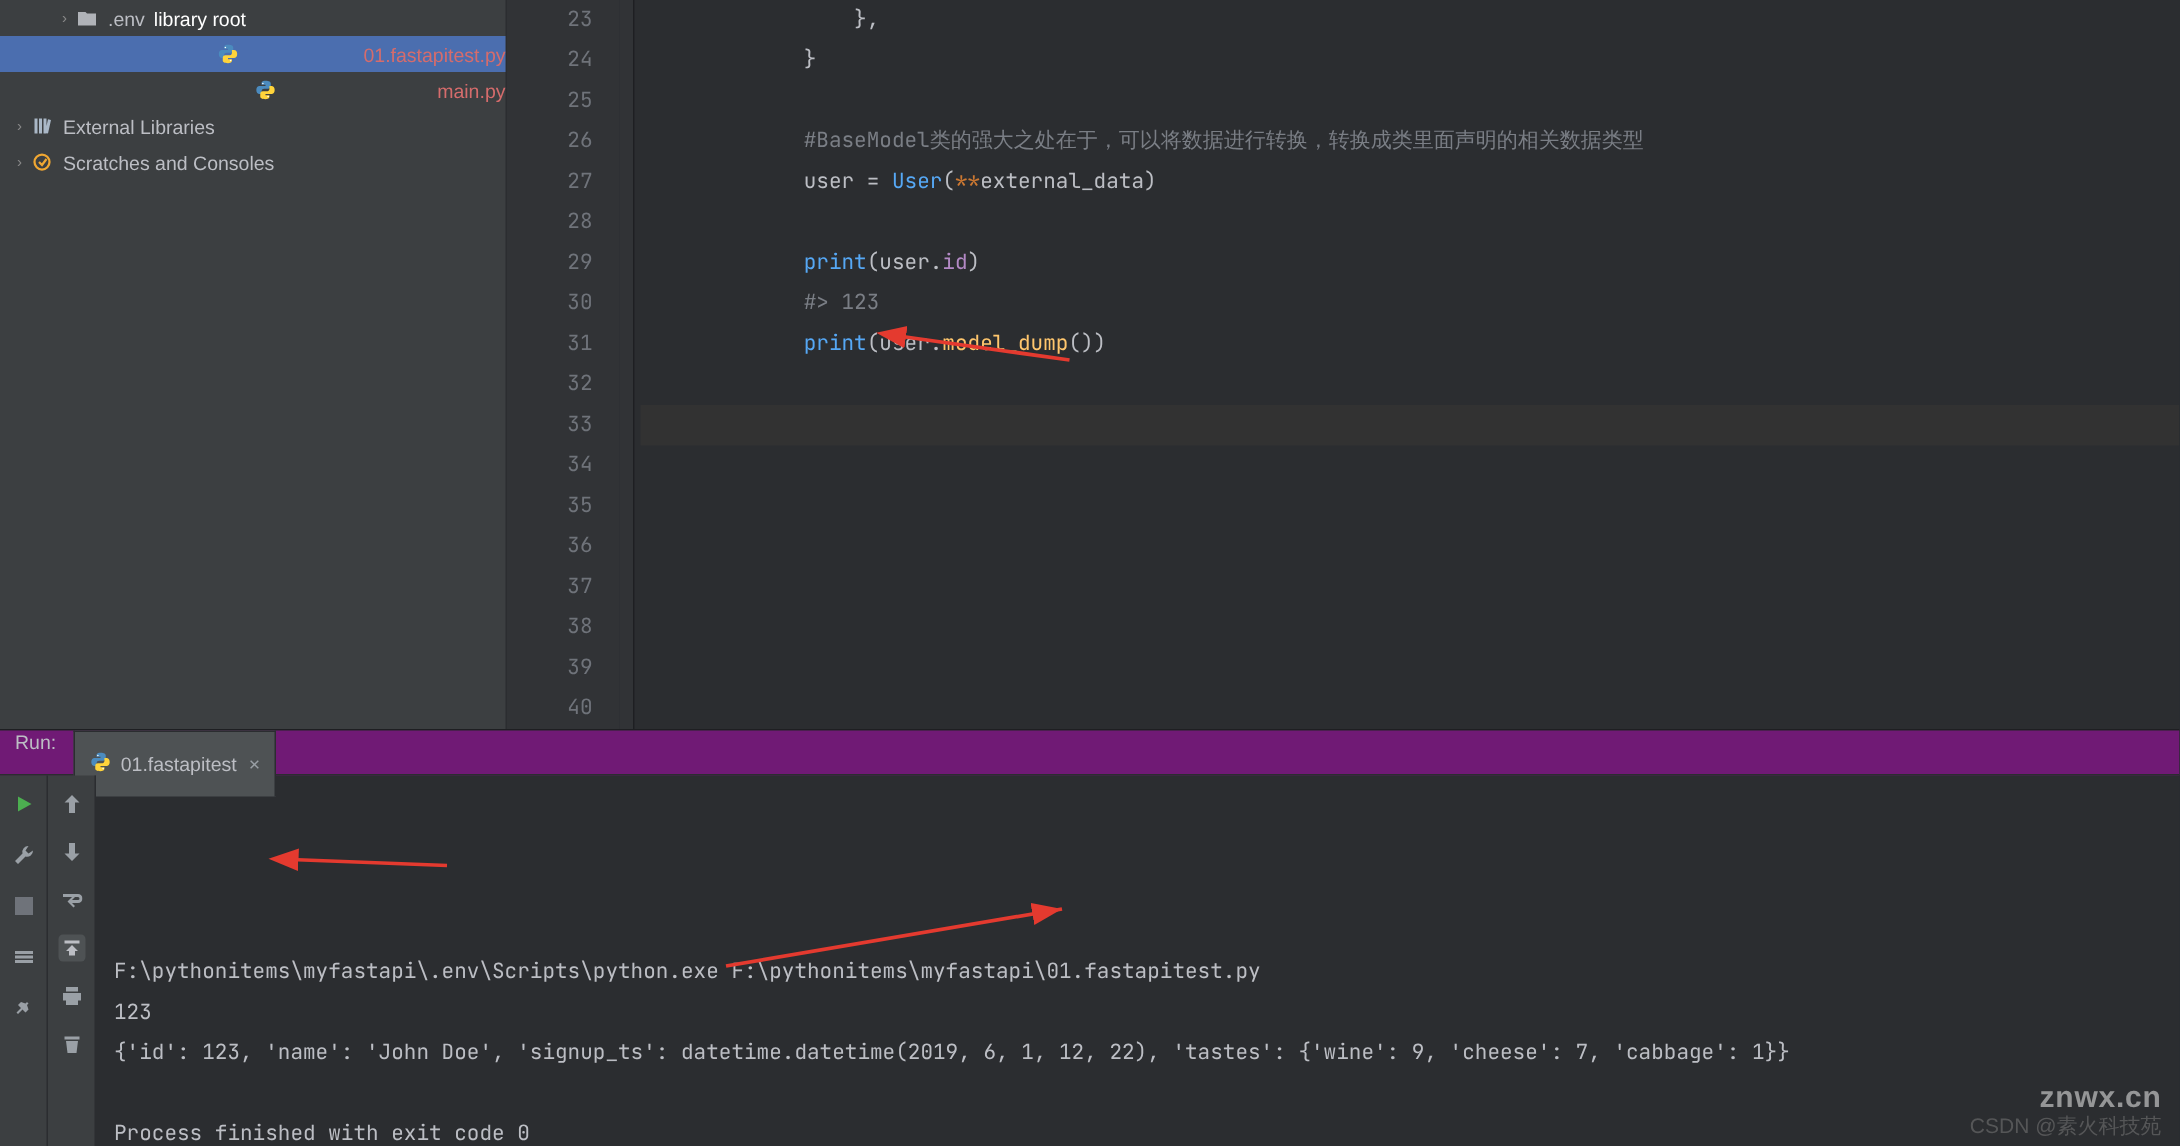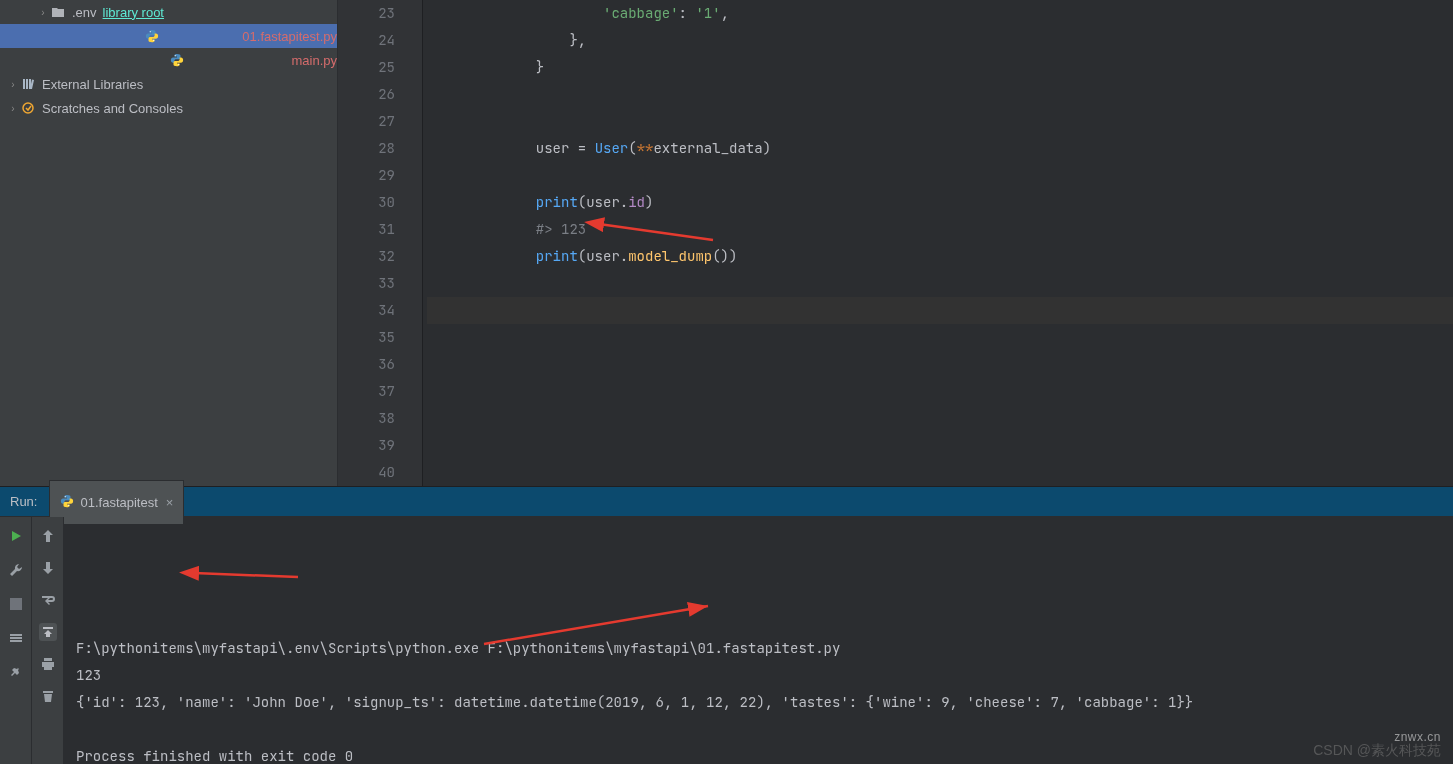--- a/index.html
+++ b/index.html
@@ -29,21 +29,21 @@
   display: flex;
   align-items: center;
   height: 24px;
   padding-left: 6px;
   color: #bcbec4;
   cursor: pointer;
 }
 .tree-row .chevron { width: 14px; text-align: center; color: #888; font-size: 10px; }
 .tree-row .icon { width: 16px; height: 16px; margin-right: 6px; display: inline-flex; align-items: center; justify-content: center; }
 .tree-row .label { white-space: nowrap; }
-.tree-row .suffix { color: #5eead4; margin-left: 6px; text-decoration: underline; }
+.tree-row .suffix { color: #ffffff; margin-left: 6px; }
 .indent-2 { padding-left: 36px; }
 .indent-3 { padding-left: 54px; justify-content: space-between; }
 .selected { background: #4b6eaf; }
 .red { color: #d56c6c !important; }
 
 
 .editor {
   flex: 1;
   display: flex;
   background: #2b2d30;
@@ -93,22 +93,22 @@
 .run-panel {
   flex: 1;
   display: flex;
   flex-direction: column;
   background: #2b2d30;
   border-top: 1px solid #1e1f22;
 }
 .run-header {
   height: 30px;
   display: flex;
-  align-items: center;
-  background: #0c4a6e;
+  align-items: flex-start;
+  background: #701a75;
   border-bottom: 1px solid #2b2d30;
 }
 .run-label { padding: 0 10px; color: #bcbec4; }
 .run-tab {
   display: flex;
   align-items: center;
   height: 44px;
   padding: 0 10px;
   background: #4e5254;
   border: 1px solid #2b2d30;
@@ -147,22 +147,22 @@
   position: relative;
   white-space: pre;
 }
 .console-line { height: 27px; line-height: 27px; }
 
 
 .watermark1 {
   position: absolute;
   right: 12px;
   bottom: 20px;
-  font-size: 12px;
-  font-weight: normal;
+  font-size: 20px;
+  font-weight: bold;
   color: rgba(220,220,220,0.6);
   letter-spacing: 0.5px;
 }
 .watermark2 {
   position: absolute;
   right: 12px;
   bottom: 4px;
   font-size: 14px;
   color: rgba(120,120,120,0.55);
 }
@@ -261,25 +261,24 @@
         <div class="arrow" style="left:170px; top:218px;">
           <svg width="130" height="30">
               <defs>
                 <marker id="ah1" markerWidth="10" markerHeight="10" refX="2" refY="3" orient="auto">
                   <path d="M0,0 L0,6 L8,3 z" fill="#e43a2f"></path>
                 </marker>
               </defs>
               <line x1="120" y1="22" x2="6" y2="6" stroke="#e43a2f" stroke-width="2.5" marker-end="url(#ah1)"></line>
             </svg>
         </div>
-          <div class="code-line"><span class="tok-white">                    </span><span class="tok-str">'cabbage'</span><span class="tok-white">: </span><span class="tok-str">'1'</span><span class="tok-white">,</span></div>
           <div class="code-line"><span class="tok-white">                </span><span class="tok-white">},</span></div>
           <div class="code-line"><span class="tok-white">            </span><span class="tok-white">}</span></div>
           <div class="code-line"><span class="tok-white"></span></div>
-          <div class="code-line"><span class="tok-white">            </span></div>
+          <div class="code-line"><span class="tok-white">            </span><span class="tok-comment">#BaseModel类的强大之处在于，可以将数据进行转换，转换成类里面声明的相关数据类型</span></div>
           <div class="code-line"><span class="tok-white">            </span><span class="tok-white">user = </span><span class="tok-func">User</span><span class="tok-white">(</span><span class="tok-orange">**</span><span class="tok-white">external_data</span><span class="tok-white">)</span></div>
           <div class="code-line"><span class="tok-white"></span></div>
           <div class="code-line"><span class="tok-white">            </span><span class="tok-func">print</span><span class="tok-white">(</span><span class="tok-white">user.</span><span class="tok-purple">id</span><span class="tok-white">)</span></div>
           <div class="code-line"><span class="tok-white">            </span><span class="tok-comment">#&gt; 123</span></div>
           <div class="code-line"><span class="tok-white">            </span><span class="tok-func">print</span><span class="tok-white">(</span><span class="tok-white">user.</span><span class="tok-yellow">model_dump</span><span class="tok-white">())</span></div>
           <div class="code-line"><span class="tok-white"></span></div>
           <div class="code-line hl-row"><span class="tok-white"></span></div>
           <div class="code-line"><span class="tok-white"></span></div>
           <div class="code-line"><span class="tok-white"></span></div>
           <div class="code-line"><span class="tok-white"></span></div>

